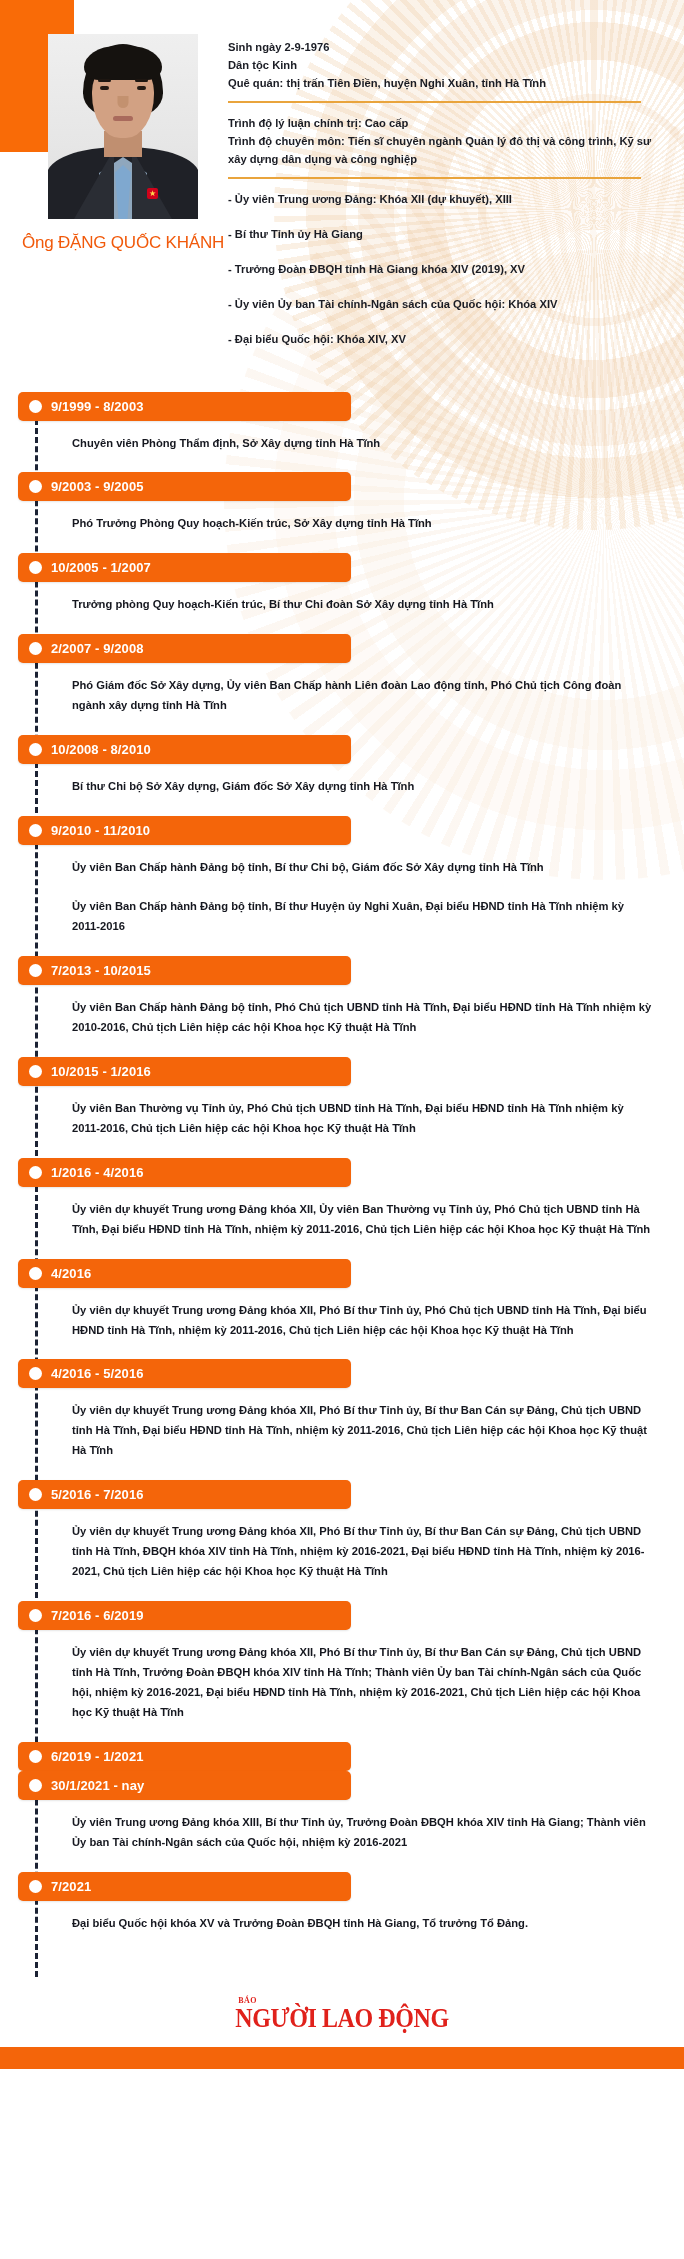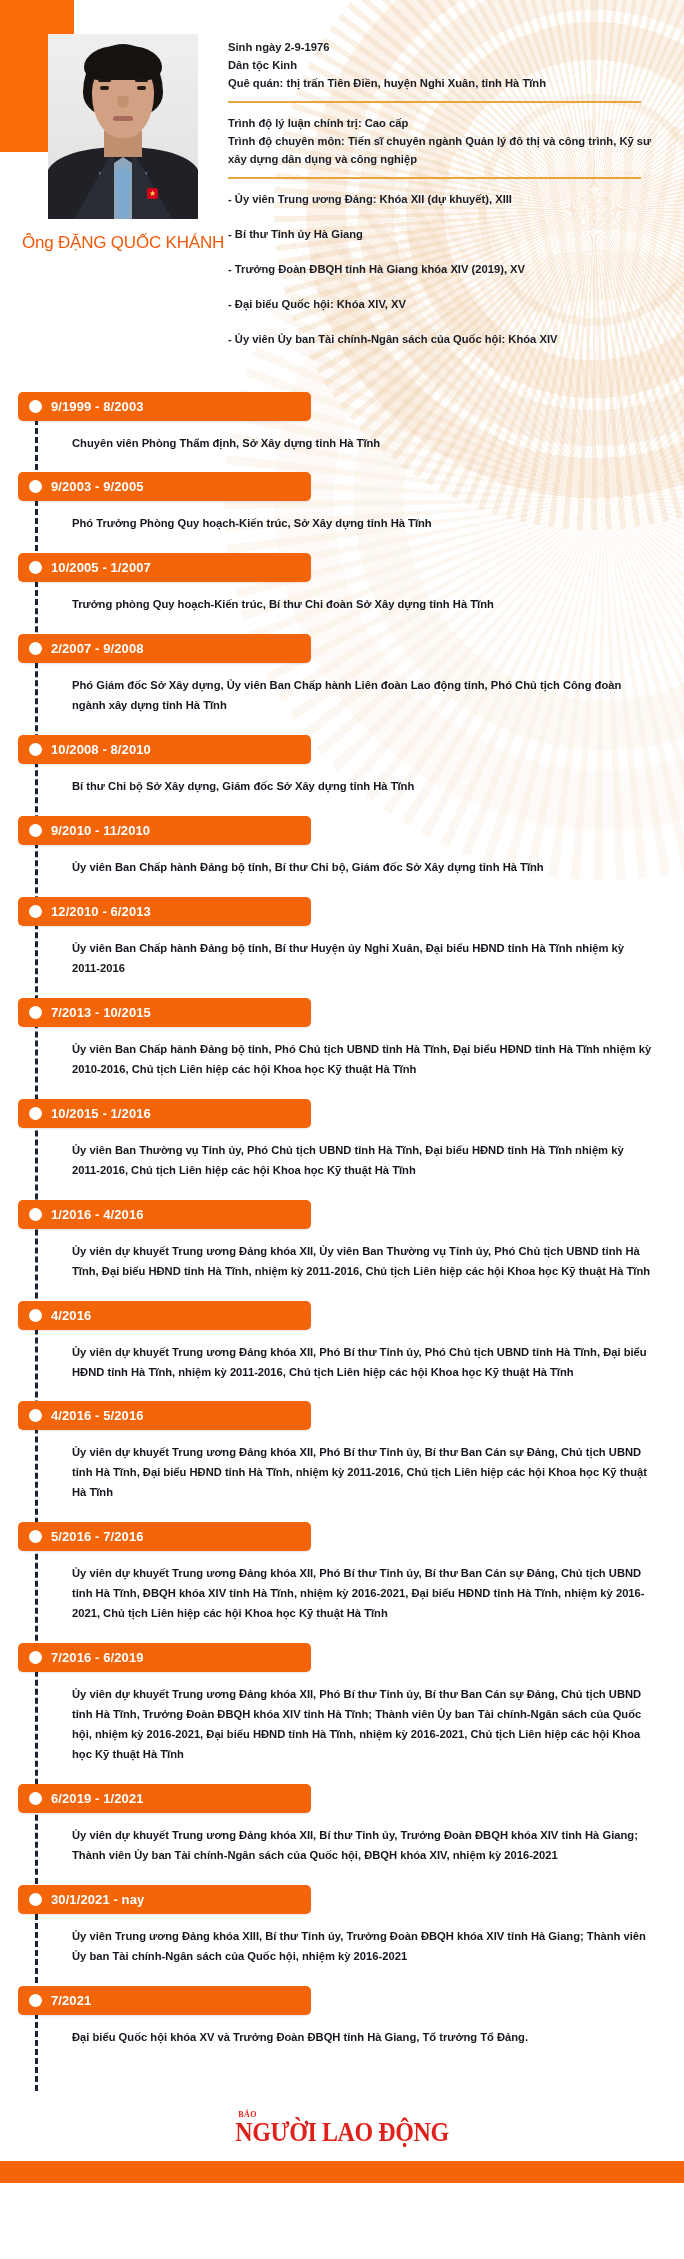--- a/index.html
+++ b/index.html
@@ -248,21 +248,21 @@
     width: 0;
     border-left: 3px dashed #1b2234;
     z-index: 1;
   }
 
   .tl-badge {
     position: relative;
     z-index: 3;
     display: flex;
     align-items: center;
-    width: 293px;
+    width: 333px;
     height: 29px;
     margin-left: 18px;
     background: #f4650a;
     border-radius: 5px;
     padding-left: 11px;
     box-shadow: 0 1px 2px rgba(0,0,0,.10);
   }
   .tl-dot {
     width: 13px; height: 13px;
     border-radius: 50%;
@@ -370,22 +370,22 @@
       <p>Trình độ lý luận chính trị: Cao cấp</p>
       <p>Trình độ chuyên môn: Tiến sĩ chuyên ngành Quản lý đô thị và công trình, Kỹ sư xây dựng dân dụng và công nghiệp</p>
     </div>
 
     <div class="rule"></div>
 
     <div class="bullets">
       <p>- Ủy viên Trung ương Đảng: Khóa XII (dự khuyết), XIII</p>
       <p>- Bí thư Tỉnh ủy Hà Giang</p>
       <p>- Trưởng Đoàn ĐBQH tỉnh Hà Giang khóa XIV (2019), XV</p>
+      <p>- Ủy viên Ủy ban Tài chính-Ngân sách của Quốc hội: Khóa XIV</p>
       <p>- Đại biểu Quốc hội: Khóa XIV, XV</p>
-      <p>- Ủy viên Ủy ban Tài chính-Ngân sách của Quốc hội: Khóa XIV</p>
     </div>
   </div>
 </div>
 
 <div class="timeline" id="timeline">
   <div class="tl-line"></div>
 <div class="tl-item">
       <div class="tl-badge">
         <span class="tl-dot"></span>
         <span class="tl-period">9/1999 - 8/2003</span>
@@ -421,24 +421,20 @@
       <div class="tl-desc">Bí thư Chi bộ Sở Xây dựng, Giám đốc Sở Xây dựng tỉnh Hà Tĩnh</div>
     </div>
     <div class="tl-item">
       <div class="tl-badge">
         <span class="tl-dot"></span>
         <span class="tl-period">9/2010 - 11/2010</span>
       </div>
       <div class="tl-desc">Ủy viên Ban Chấp hành Đảng bộ tỉnh, Bí thư Chi bộ, Giám đốc Sở Xây dựng tỉnh Hà Tĩnh</div>
     </div>
     <div class="tl-item">
-      <div class="tl-badge">
-        <span class="tl-dot"></span>
-        <span class="tl-period">12/2010 - 6/2013</span>
-      </div>
       <div class="tl-desc">Ủy viên Ban Chấp hành Đảng bộ tỉnh, Bí thư Huyện ủy Nghi Xuân, Đại biểu HĐND tỉnh Hà Tĩnh nhiệm kỳ 2011-2016</div>
     </div>
     <div class="tl-item">
       <div class="tl-badge">
         <span class="tl-dot"></span>
         <span class="tl-period">7/2013 - 10/2015</span>
       </div>
       <div class="tl-desc">Ủy viên Ban Chấp hành Đảng bộ tỉnh, Phó Chủ tịch UBND tỉnh Hà Tĩnh, Đại biểu HĐND tỉnh Hà Tĩnh nhiệm kỳ 2010-2016, Chủ tịch Liên hiệp các hội Khoa học Kỹ thuật Hà Tĩnh</div>
     </div>
     <div class="tl-item">
@@ -481,21 +477,20 @@
         <span class="tl-dot"></span>
         <span class="tl-period">7/2016 - 6/2019</span>
       </div>
       <div class="tl-desc">Ủy viên dự khuyết Trung ương Đảng khóa XII, Phó Bí thư Tỉnh ủy, Bí thư Ban Cán sự Đảng, Chủ tịch UBND tỉnh Hà Tĩnh, Trưởng Đoàn ĐBQH khóa XIV tỉnh Hà Tĩnh; Thành viên Ủy ban Tài chính-Ngân sách của Quốc hội, nhiệm kỳ 2016-2021, Đại biểu HĐND tỉnh Hà Tĩnh, nhiệm kỳ 2016-2021, Chủ tịch Liên hiệp các hội Khoa học Kỹ thuật Hà Tĩnh</div>
     </div>
     <div class="tl-item">
       <div class="tl-badge">
         <span class="tl-dot"></span>
         <span class="tl-period">6/2019 - 1/2021</span>
       </div>
-      <div class="tl-desc">Ủy viên dự khuyết Trung ương Đảng khóa XII, Bí thư Tỉnh ủy, Trưởng Đoàn ĐBQH khóa XIV tỉnh Hà Giang; Thành viên Ủy ban Tài chính-Ngân sách của Quốc hội, ĐBQH khóa XIV, nhiệm kỳ 2016-2021</div>
     </div>
     <div class="tl-item">
       <div class="tl-badge">
         <span class="tl-dot"></span>
         <span class="tl-period">30/1/2021 - nay</span>
       </div>
       <div class="tl-desc">Ủy viên Trung ương Đảng khóa XIII, Bí thư Tỉnh ủy, Trưởng Đoàn ĐBQH khóa XIV tỉnh Hà Giang; Thành viên Ủy ban Tài chính-Ngân sách của Quốc hội, nhiệm kỳ 2016-2021</div>
     </div>
     <div class="tl-item">
       <div class="tl-badge">

